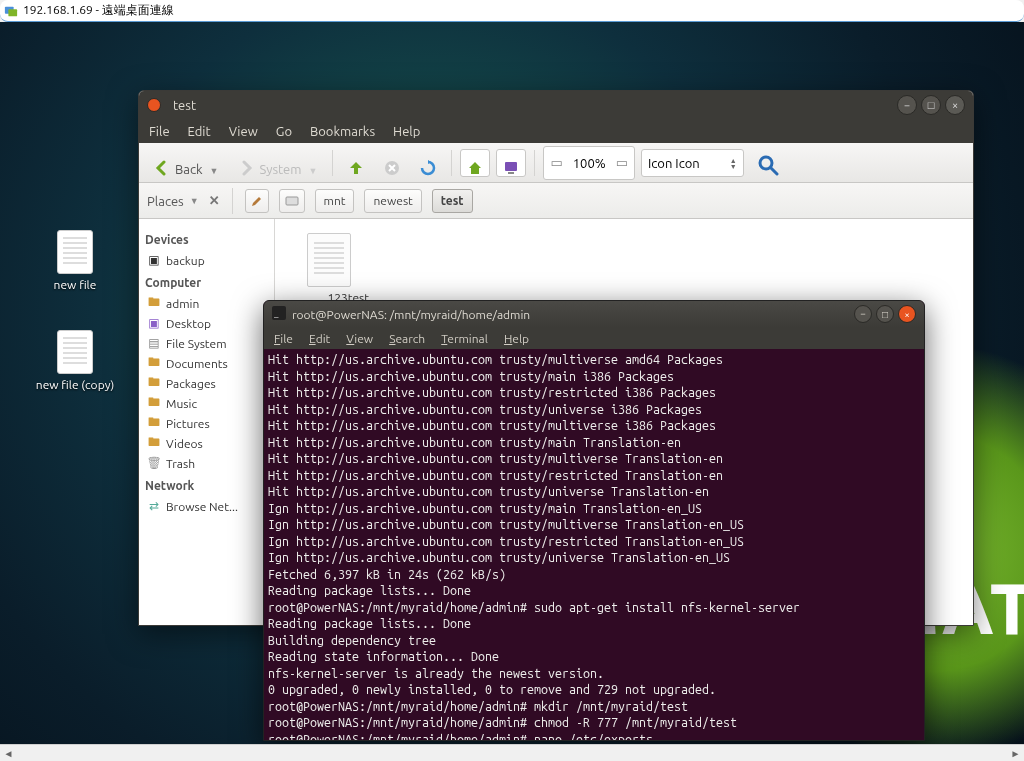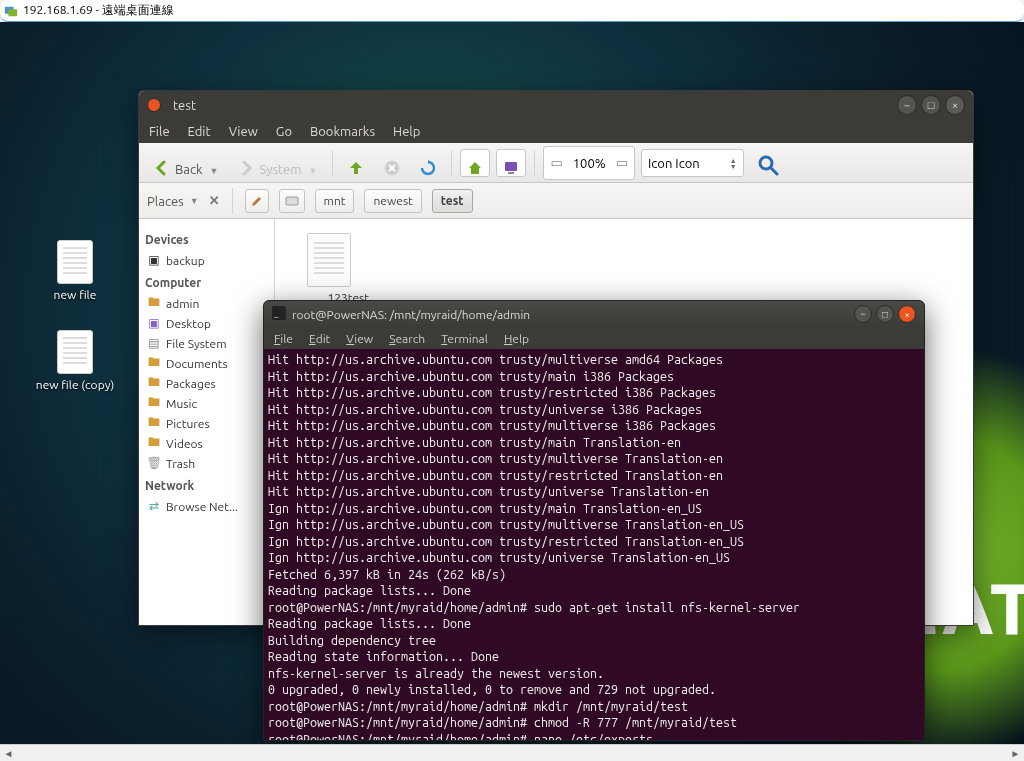--- a/index.html
+++ b/index.html
@@ -148,21 +148,21 @@
         <rect x="5" y="6" width="10" height="8" fill="#7fb528" rx="1"></rect>
       </svg>
   </span>
   <span>192.168.1.69 - 遠端桌面連線</span>
 </div>
 
 <div class="desktop">
   <div class="big-text">MAT</div>
 
 
-  <div class="desk-icon" style="left:30px;top:218px;">
+  <div class="desk-icon" style="left:30px;top:208px;">
     <div class="file-ic"></div>
     <div>new file</div>
   </div>
 
   <div class="desk-icon" style="left:30px;top:308px;">
     <div class="file-ic"></div>
     <div>new file (copy)</div>
   </div>
 
   <div class="fm-window">

